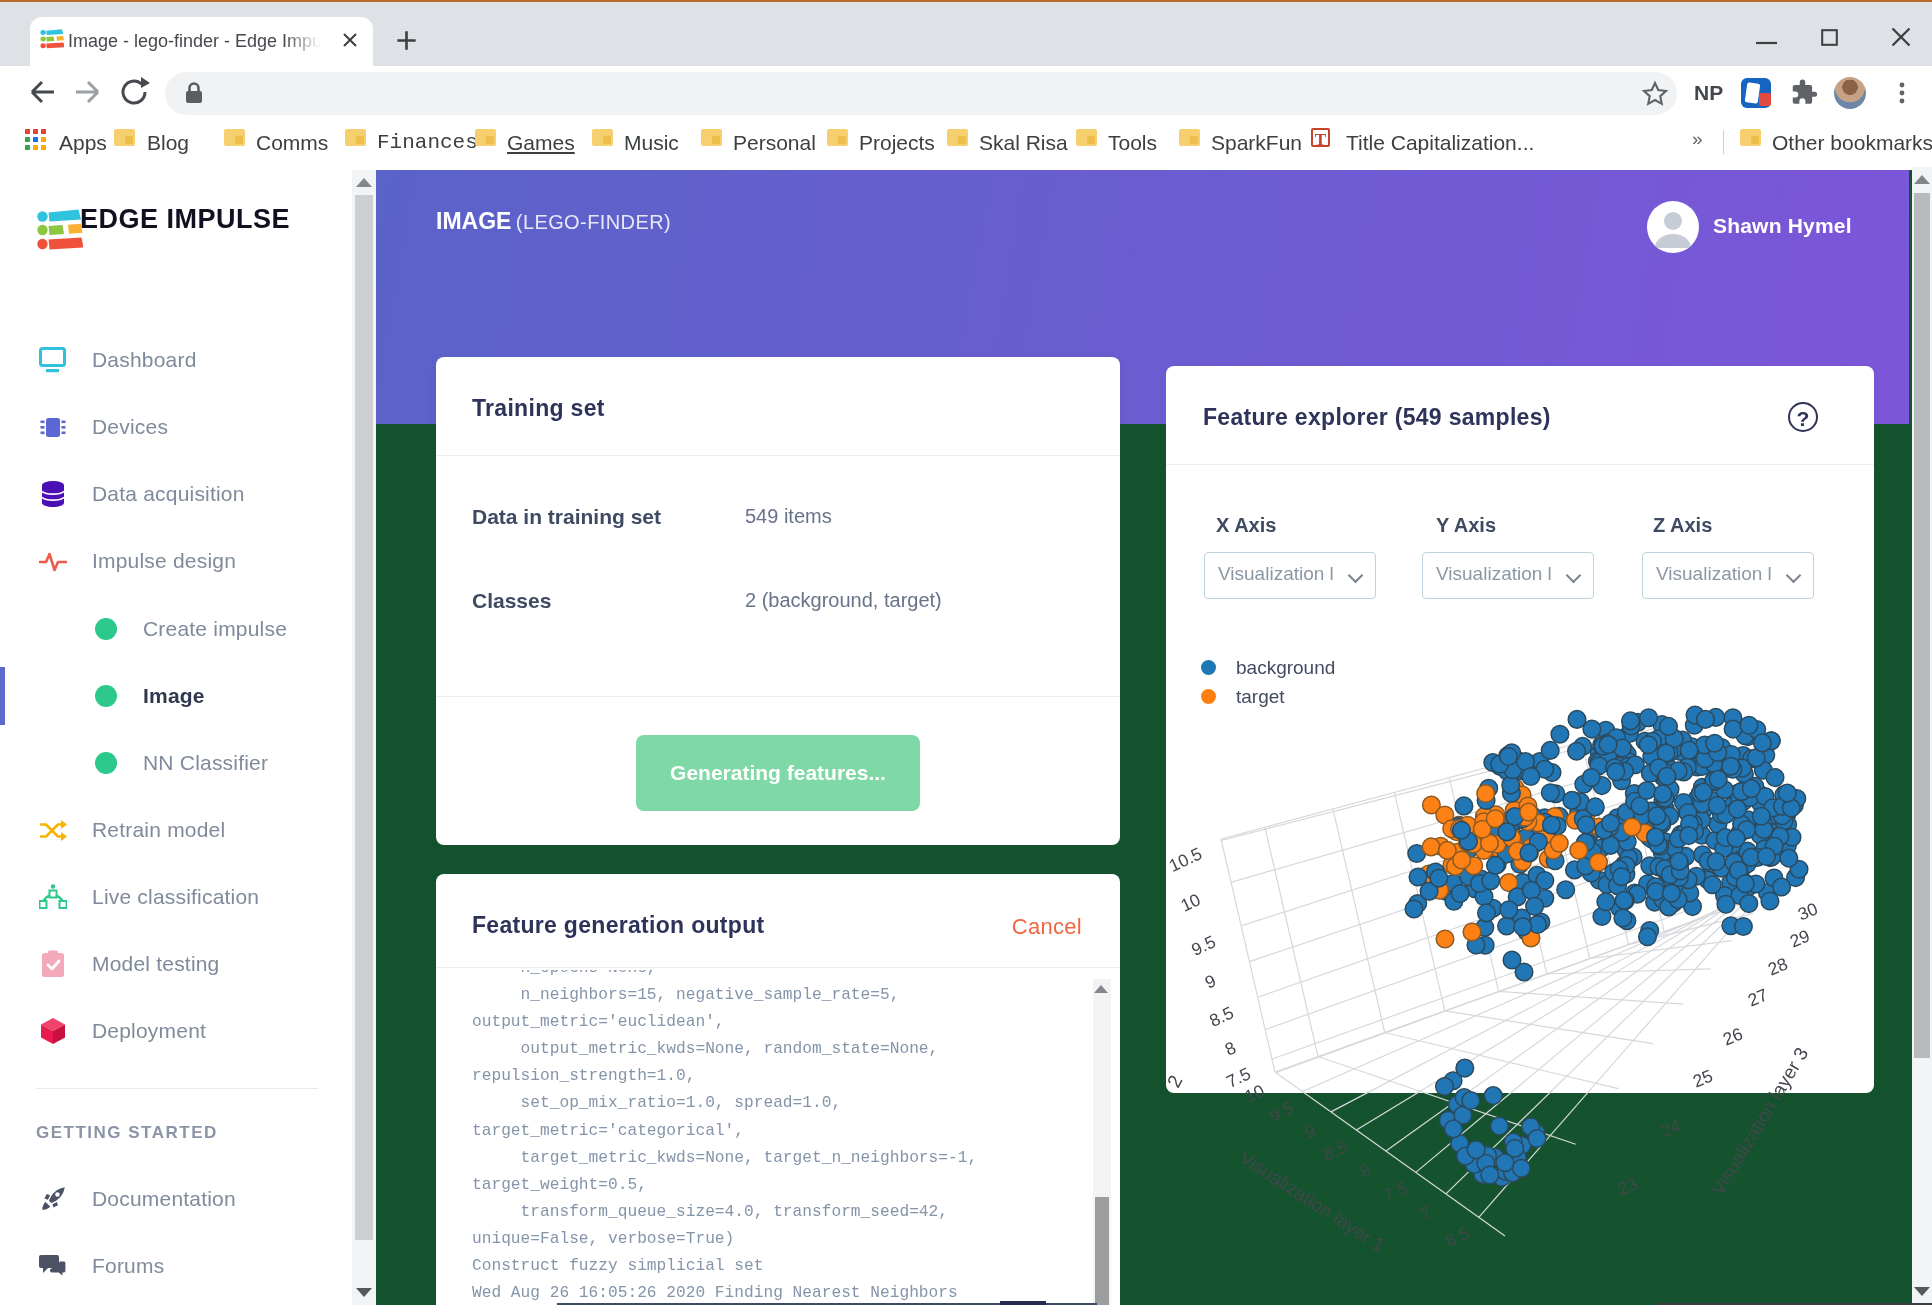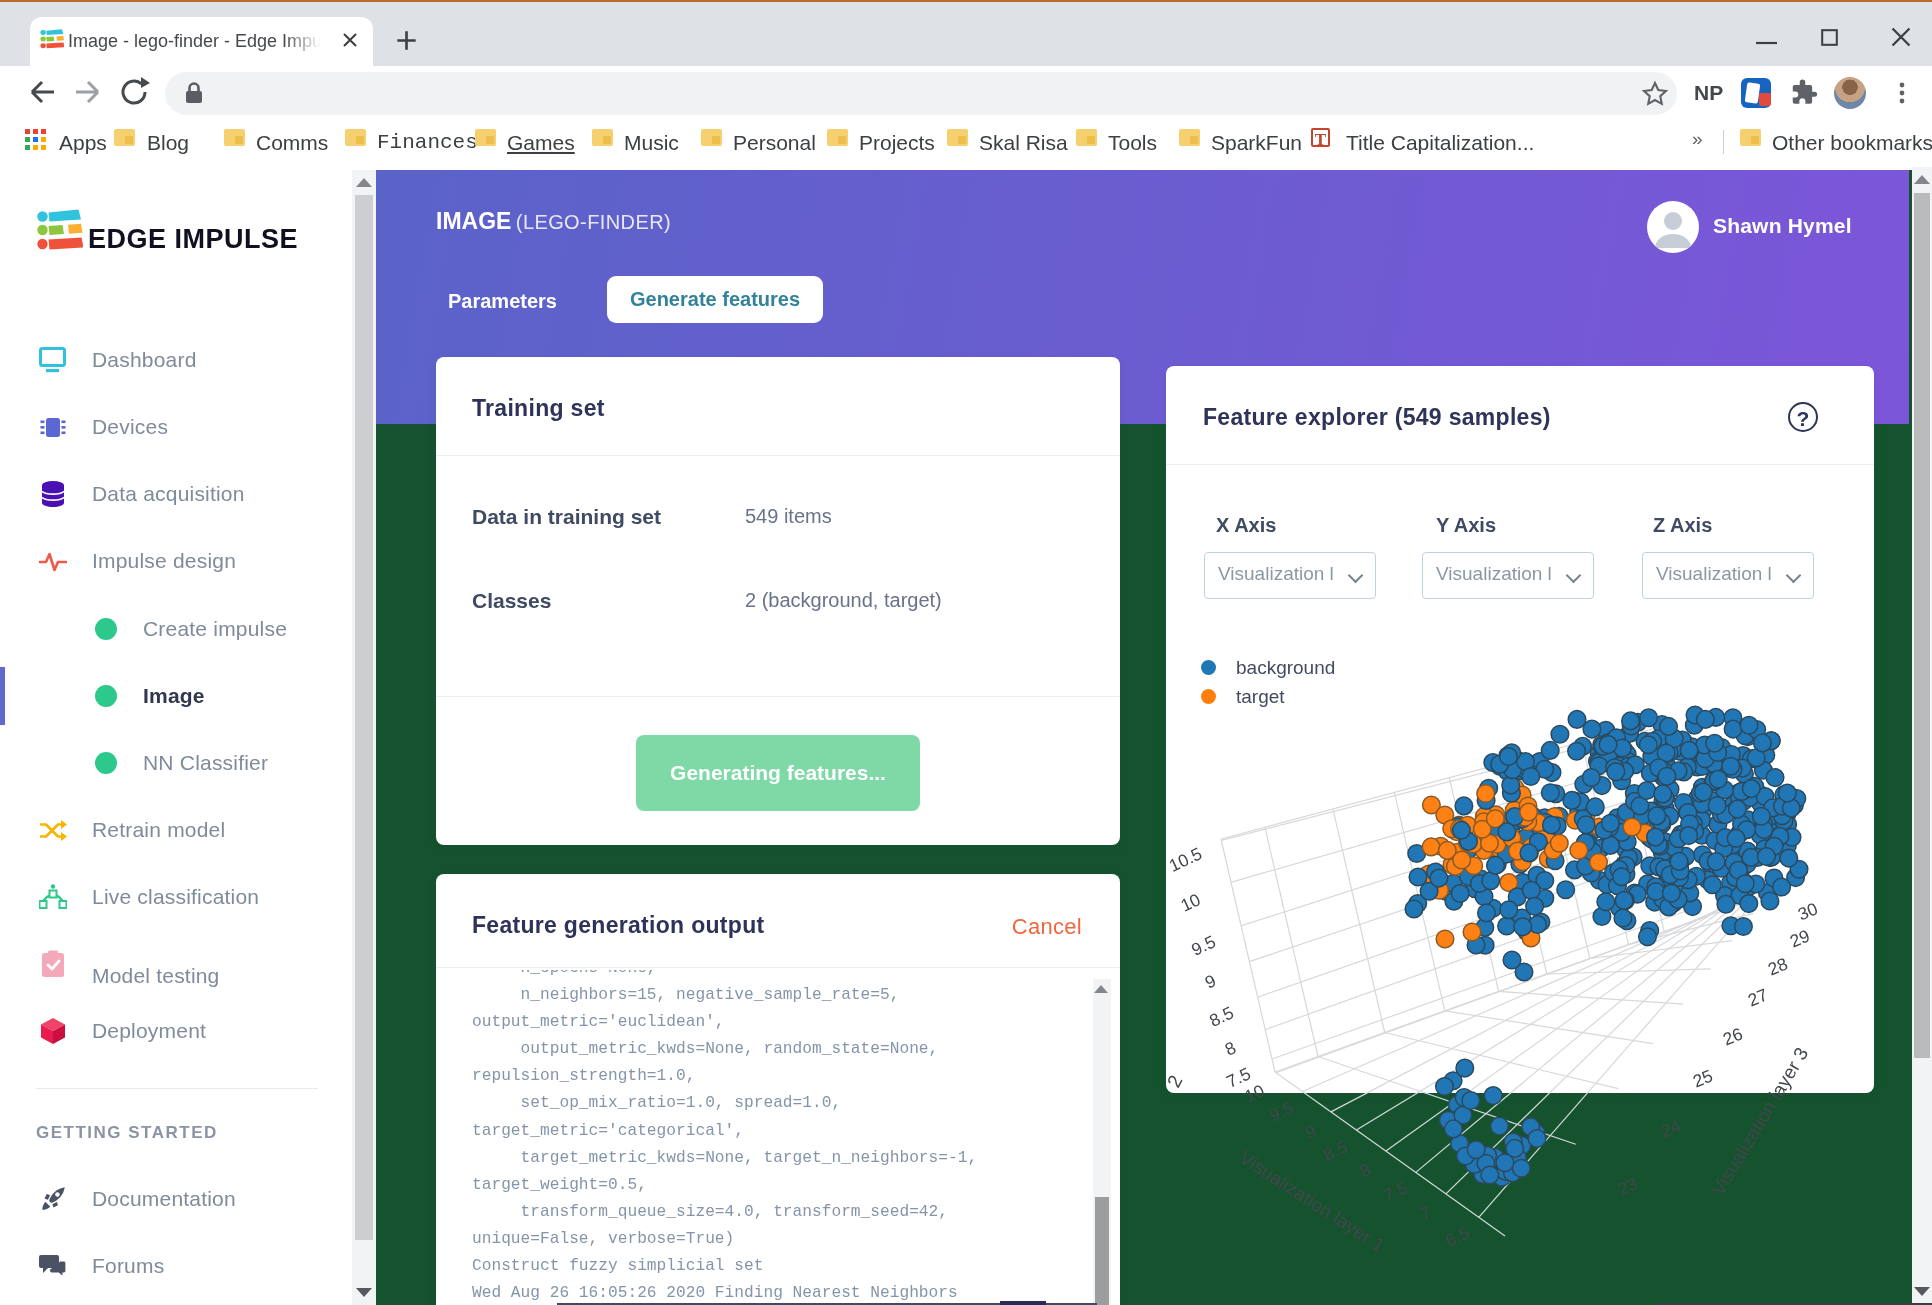--- a/index.html
+++ b/index.html
@@ -17,21 +17,21 @@
 #toolbar { left:0; top:66px; width:1932px; height:56px; background:#fff; }
 #addrbar { left:165px; top:72px; width:1512px; height:43px; background:#f0f2f4; border-radius:22px; }
 #url { left:213px; top:78px; font-size:21px; color:#27292d; letter-spacing:0.1px; }
 #bookmarks { left:0; top:122px; width:1932px; height:48px; background:#fff; }
 .bmtext { font-size:21px; color:#3c4043; top:131px; height:20px; white-space:nowrap; }
 .folder { top:129px; width:21px; height:17px; background:#f6d06e; border-radius:2px; position:absolute; }
 .folder:after { content:""; position:absolute; right:2px; bottom:2px; width:8px; height:8px; background:#edbf4a; border-radius:1px; }
 
 
 #sidebar { left:0; top:170px; width:352px; height:1135px; background:#fff; }
-#logotext { left:88px; top:204px; font-size:27px; font-weight:bold; color:#101020; letter-spacing:0.5px;margin-top:20px; }
+#logotext { left:80px; top:204px; font-size:27px; font-weight:bold; color:#101020; letter-spacing:0.5px; }
 .navitem { left:92px; width:250px; font-size:21px; color:#7f8a9a; letter-spacing:0.2px; }
 .subitem { left:143px; width:200px; font-size:21px; color:#7f8a9a; letter-spacing:0.2px; }
 .dot { width:22px; height:22px; border-radius:50%; background:#2dc98c; position:absolute; left:95px; }
 #activebar { left:0px; top:667px; width:5px; height:58px; background:#6069ce; }
 #sidedivider { left:36px; top:1088px; width:282px; height:1px; background:#e7e9ee; }
 #getting { left:36px; top:1123px; font-size:17px; font-weight:bold; color:#8a94a5; letter-spacing:1.5px; }
 
 
 .sbtrack { background:#f2f3f4; }
 #sb-left { left:352px; top:170px; width:24px; height:1135px; }
@@ -245,21 +245,21 @@
       <rect x="20.5" y="17" width="7" height="7" fill="#fff" stroke="#2dc98c" stroke-width="2"></rect>
       <rect x="10.5" y="6.5" width="7" height="7" fill="#fff" stroke="#2dc98c" stroke-width="2"></rect>
       <circle cx="14" cy="2.5" r="2.2" fill="#2dc98c"></circle>
     </svg>
   <div class="abs navitem" style="top:885px;">Live classification</div>
   <svg class="abs" style="left:41px;top:950px;" width="24" height="28" viewBox="0 0 24 28">
       <rect x="1" y="3" width="22" height="24" rx="2.5" fill="#f4a9ba"></rect>
       <rect x="7" y="0.5" width="10" height="5.5" rx="1.5" fill="#f4a9ba"></rect>
       <path d="M7 15 l4 4 7-8" stroke="#fff" stroke-width="2.8" fill="none" stroke-linecap="round" stroke-linejoin="round"></path>
     </svg>
-  <div class="abs navitem" style="top:952px;margin-top:12px;">Model testing</div>
+  <div class="abs navitem" style="top:952px;">Model testing</div>
   <svg class="abs" style="left:40px;top:1017px;" width="26" height="28" viewBox="0 0 26 28">
       <polygon points="13,1 25,7.5 13,14 1,7.5" fill="#f0436a"></polygon>
       <polygon points="1,7.5 13,14 13,27 1,20.5" fill="#e91a50"></polygon>
       <polygon points="25,7.5 13,14 13,27 25,20.5" fill="#c9103f"></polygon>
     </svg>
   <div class="abs navitem" style="top:1019px;">Deployment</div>
   <svg class="abs" style="left:40px;top:1185px;" width="27" height="27" viewBox="0 0 24 24">
       <path d="M5 15 c-2 1-3 5-3 7 2 0 6-1 7-3 z" fill="#4a5264"></path>
       <path d="M8 14 L10 16 C16 14 21 9 22 2 15 3 10 8 8 14 Z" fill="#4a5264"></path>
       <circle cx="15.5" cy="8.5" r="2" fill="#fff"></circle>
@@ -282,24 +282,20 @@
     </div>
   <div class="abs sbtrack" id="sb-right">
       <div class="arr arr-up" style="top:8px;left:2px;"></div>
       <div class="thumb"></div>
       <div class="arr arr-down" style="top:1120px;left:2px;"></div>
     </div>
 
   <div class="abs" id="main">
     <div class="abs" id="purple"></div>
     <div class="abs" id="ptitle"><span style="font-size:23px;font-weight:bold;">IMAGE</span> <span style="font-size:20px;opacity:.85;letter-spacing:0.4px;">(LEGO-FINDER)</span></div>
-    <div class="abs" id="ptabs" style="width:500px;height:47px;">
-      <div id="tab-params">Parameters</div>
-      <div id="tab-gen">Generate features</div>
-    </div>
     <div class="abs" id="avatar"><svg width="52" height="52" viewBox="0 0 52 52">
           <circle cx="26" cy="20" r="9" fill="#c6cdd6"></circle>
           <path d="M8 47 a18 14 0 0 1 36 0 z" fill="#c6cdd6"></path>
         </svg></div>
     <div class="abs" id="uname">Shawn Hymel</div>
 
     <div class="card" id="card1">
       <div class="cardhead">
           <div class="ctitle" style="position:absolute;left:36px;top:38px;">Training set</div>
         </div>

